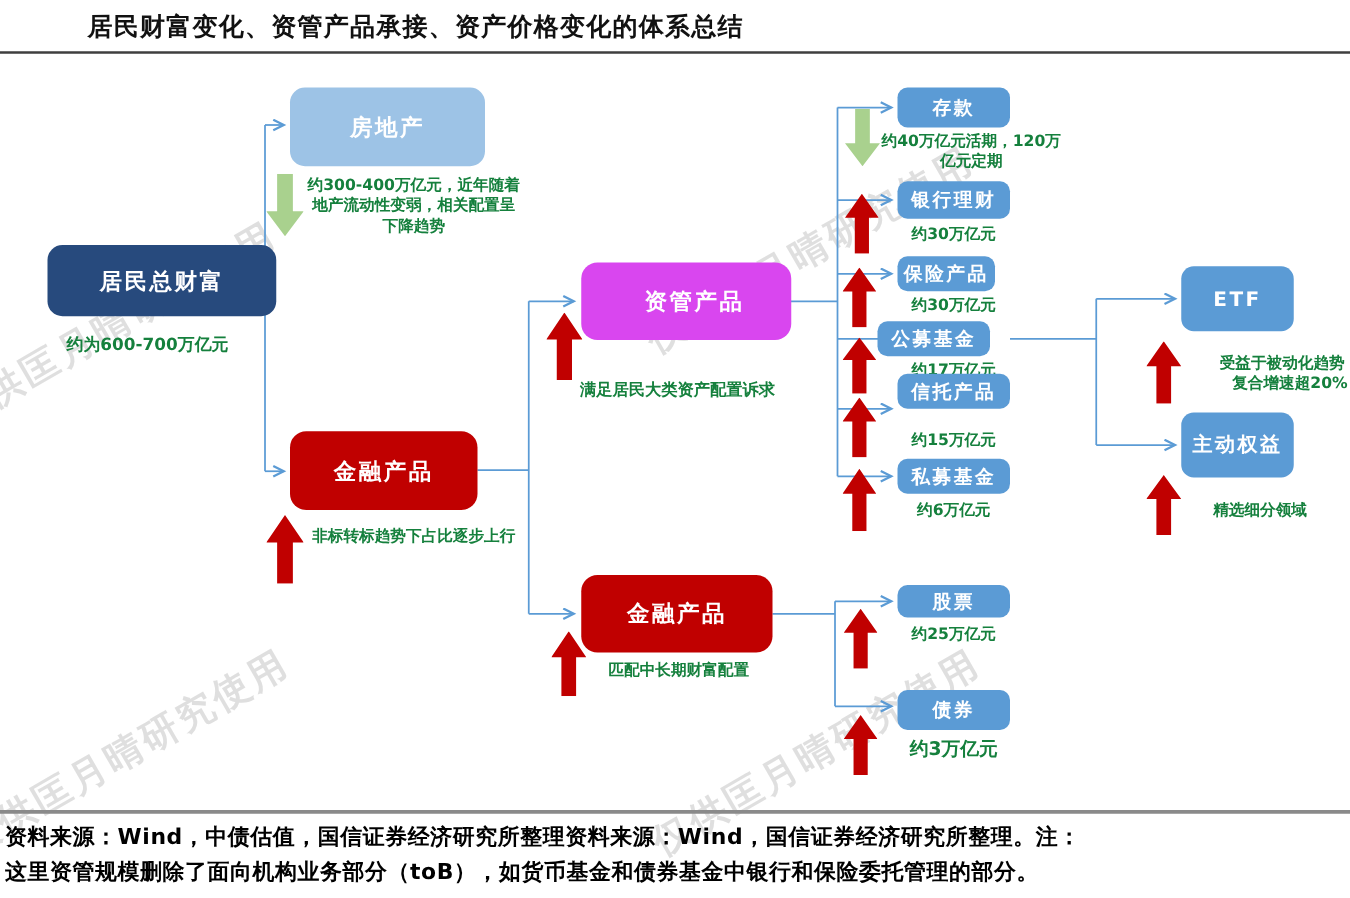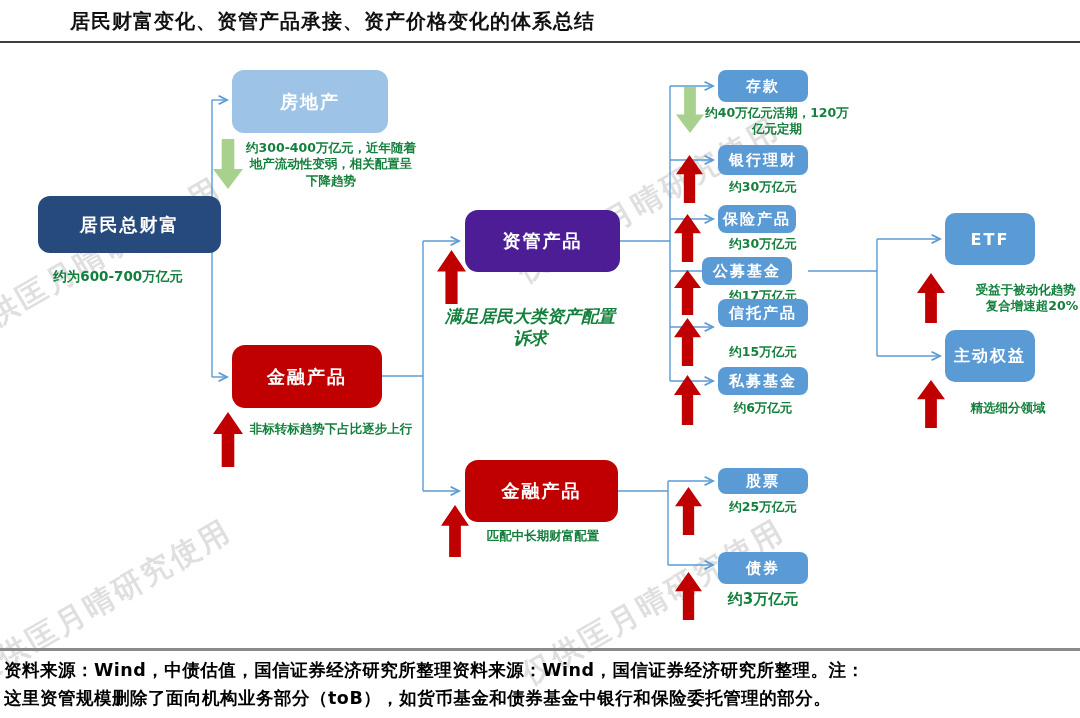--- a/index.html
+++ b/index.html
@@ -14,21 +14,21 @@
   .rule-top{position:absolute;left:0;top:41px;width:1080px;height:2px;background:#3f3f3f;}
   .rule-bottom{position:absolute;left:0;top:648px;width:1080px;height:3px;background:#8a8a8a;}
   .box{
     position:absolute;display:flex;align-items:center;justify-content:center;
     color:#fff;font-weight:bold;text-align:center;letter-spacing:2px;
   }
   .navy{background:#274A7D;border-radius:12px;}
   .lblue{background:#9DC3E6;border-radius:12px;}
   .blue{background:#5B9BD5;border-radius:8px;}
   .red{background:#C00000;border-radius:13px;}
-  .orange{background:#4c1d95;border-radius:13px;}
+  .orange{background:#d946ef;border-radius:13px;padding-left:13px;}
   .note{
     position:absolute;color:#15803d;font-weight:600;text-align:center;line-height:1.3;
   }
   .arr{position:absolute;}
   .up{background:#C00000;clip-path:polygon(50% 0,100% 40%,71% 40%,71% 100%,29% 100%,29% 40%,0 40%);}
   .down{background:#A9D18E;clip-path:polygon(50% 100%,100% 60%,71% 60%,71% 0,29% 0,29% 60%,0 60%);}
   svg.wires{position:absolute;left:0;top:0;}
   .wm{
     position:absolute;color:#aeaeae;opacity:.38;font-size:30px;font-weight:bold;
     white-space:nowrap;transform:rotate(-30deg);letter-spacing:3px;pointer-events:none;
@@ -96,21 +96,21 @@
   <div class="box lblue" style="left:232px;top:70px;width:156px;height:63px;font-size:18px;">房地产</div>
   <div class="arr down" style="left:213px;top:139px;width:30px;height:50px;"></div>
   <div class="note" style="left:245px;top:140px;width:172px;font-size:12.5px;">约300-400万亿元，近年随着地产流动性变弱，相关配置呈下降趋势</div>
 
   <div class="box red" style="left:232px;top:345px;width:150px;height:63px;font-size:18px;">金融产品</div>
   <div class="arr up" style="left:213px;top:412px;width:30px;height:55px;"></div>
   <div class="note" style="left:245px;top:421px;width:172px;font-size:12.5px;">非标转标趋势下占比逐步上行</div>
 
   <div class="box orange" style="left:465px;top:210px;width:155px;height:62px;font-size:18px;">资管产品</div>
   <div class="arr up" style="left:437px;top:250px;width:29px;height:54px;"></div>
-  <div class="note" style="left:440px;top:305px;width:180px;font-size:17px;font-style:italic;">满足居民大类资产配置诉求</div>
+  <div class="note" style="left:452px;top:305px;width:180px;font-size:13px;">满足居民大类资产配置诉求</div>
 
   <div class="box red" style="left:465px;top:460px;width:153px;height:62px;font-size:18px;">金融产品</div>
   <div class="arr up" style="left:441px;top:505px;width:28px;height:52px;"></div>
   <div class="note" style="left:468px;top:528px;width:150px;font-size:12.5px;">匹配中长期财富配置</div>
 
   <div class="box blue" style="left:718px;top:70px;width:90px;height:32px;font-size:15px;">存款</div>
   <div class="arr down" style="left:676px;top:87px;width:28px;height:46px;"></div>
   <div class="note" style="left:702px;top:105px;width:150px;font-size:12.5px;">约40万亿元活期，120万亿元定期</div>
 
   <div class="box blue" style="left:718px;top:145px;width:90px;height:30px;font-size:15px;">银行理财</div>

